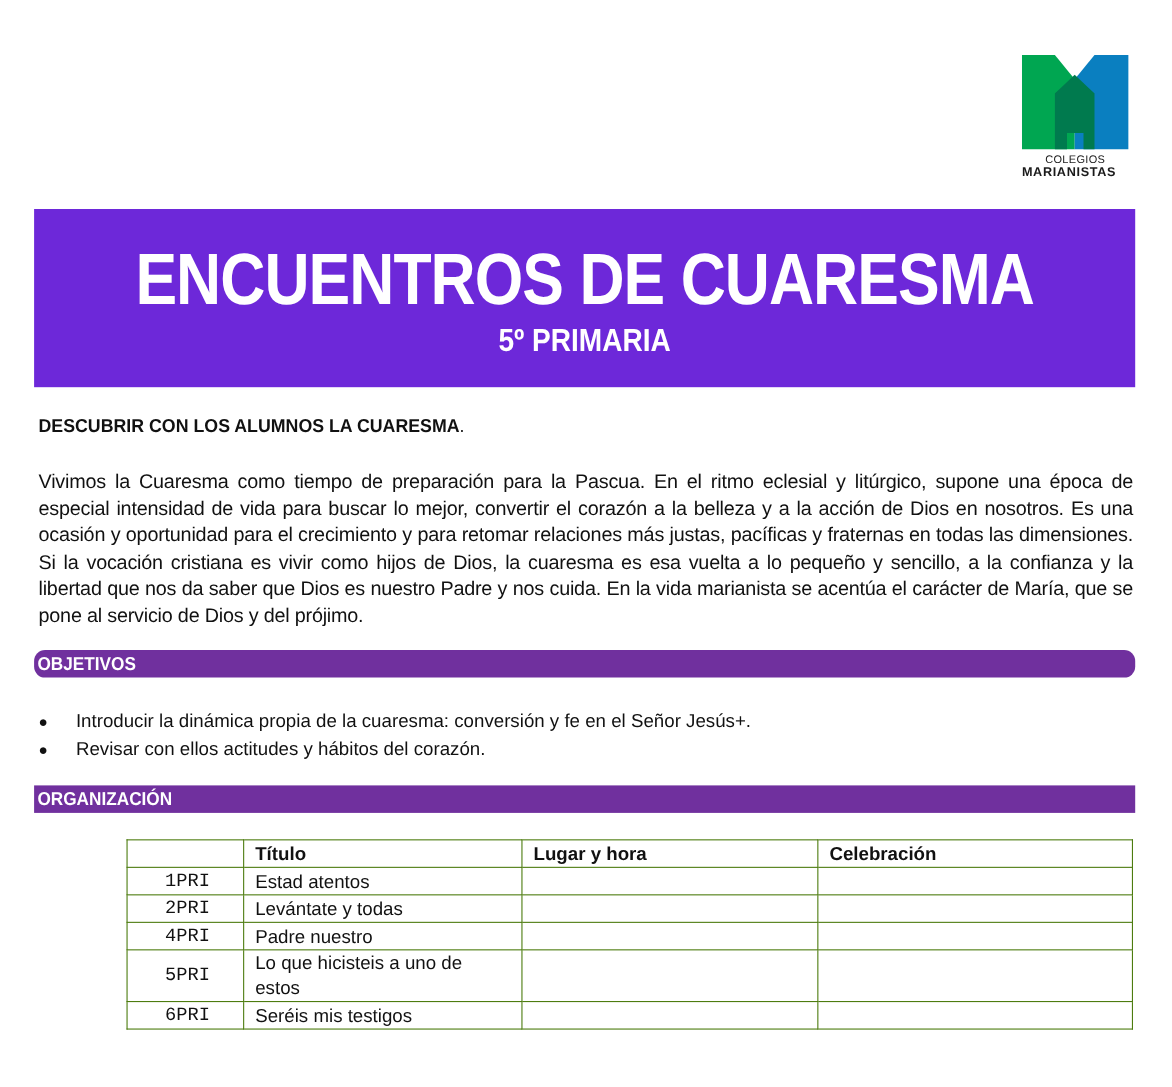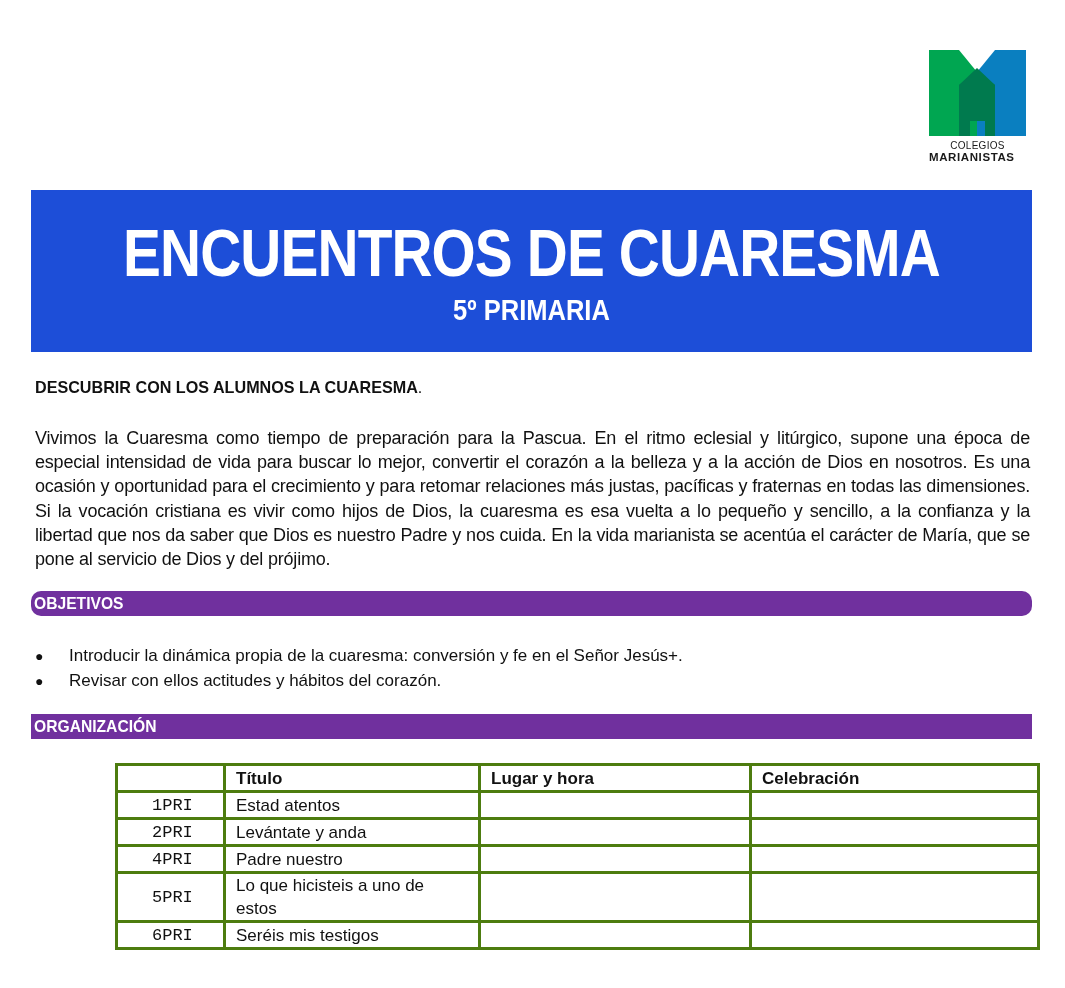--- a/index.html
+++ b/index.html
@@ -7,21 +7,21 @@
     width: 1065px; height: 988px; position: relative; overflow: hidden;
     font-family: "Liberation Sans", sans-serif; color: #111;
   }
   .logo { position: absolute; left: 929px; top: 50px; width: 97px; }
   .logo svg { display: block; }
   .logo-text1 { font-size: 10px; line-height: 11px; color: #1a1a1a; margin-top: 4px; letter-spacing: 0.3px; text-align: center; }
   .logo-text2 { font-size: 11.5px; line-height: 12px; font-weight: bold; color: #1a1a1a; letter-spacing: 0.6px; }
 
   .banner {
     position: absolute; left: 31px; top: 190px; width: 1001px; height: 162px;
-    background: #1d4ed8; color: #fff; text-align: center;
+    background: #6d28d9; color: #fff; text-align: center;
   }
   .banner-title {
     position: absolute; left: 0; right: 0; top: 218px; margin-top: -190px;
     font-size: 66px; font-weight: bold; letter-spacing: -1px; line-height: 70px;
     transform: scaleX(0.86); transform-origin: center;
   }
   .banner-sub {
     position: absolute; left: 0; right: 0; top: 104px;
     font-size: 29px; font-weight: bold; line-height: 32px;
     transform: scaleX(0.88); transform-origin: center;
@@ -50,21 +50,21 @@
 
   .obj-list { position: absolute; left: 35px; top: 644px; margin: 0; padding: 0; list-style: none; }
   .obj-list li { position: relative; font-size: 17px; line-height: 24.5px; padding-left: 34px; }
   .obj-list li .bullet { position: absolute; left: 0; top: 0; font-size: 14px; }
 
   table.org {
     position: absolute; left: 115px; top: 763px; border-collapse: collapse;
     font-size: 17px;
   }
   table.org td, table.org th {
-    border: 3px solid #4d7c0f; height: 24px; padding: 0 10px; line-height: 23px;
+    border: 1px solid #4d7c0f; height: 24px; padding: 0 10px; line-height: 23px;
     text-align: left; font-weight: normal;
   }
   table.org th { font-weight: bold; }
   table.org td.code { text-align: left; padding-left: 34px; font-family: Liberation Mono, monospace; }
 </style>
 </head>
 <body>
 
 <div class="logo">
   <svg width="97" height="86" viewBox="0 0 97 86">
@@ -108,21 +108,21 @@
     <th style="width:265px">Celebración</th>
   </tr>
   <tr>
     <td class="code">1PRI</td>
     <td>Estad atentos</td>
     <td></td>
     <td></td>
   </tr>
   <tr>
     <td class="code">2PRI</td>
-    <td>Levántate y anda</td>
+    <td>Levántate y todas</td>
     <td></td>
     <td></td>
   </tr>
   <tr>
     <td class="code">4PRI</td>
     <td>Padre nuestro</td>
     <td></td>
     <td></td>
   </tr>
   <tr>

